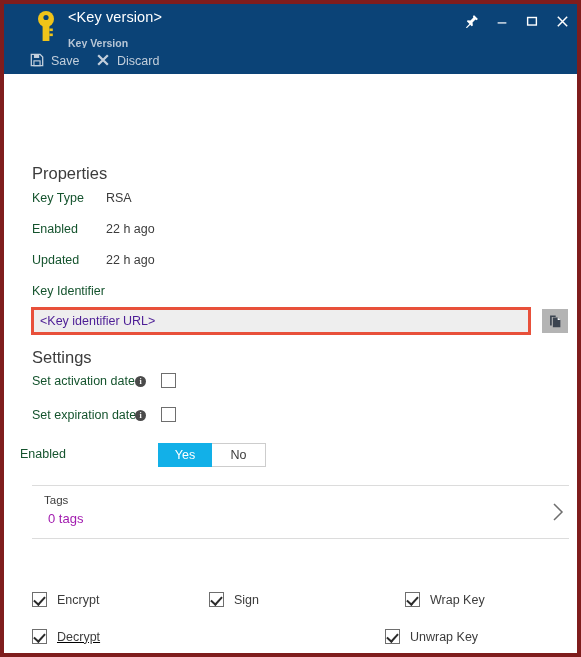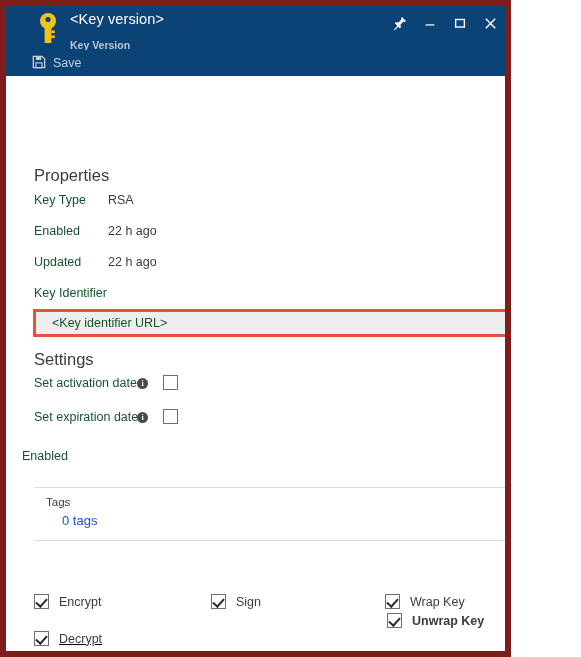--- a/index.html
+++ b/index.html
@@ -6,24 +6,24 @@
     margin: 0;
     padding: 0;
     background: #ffffff;
   }
   body {
     font-family: "Liberation Sans", sans-serif;
     -webkit-font-smoothing: antialiased;
   }
   #window {
     position: relative;
-    width: 511px;
+    width: 581px;
     height: 657px;
     box-sizing: border-box;
-    border: 6px solid #7f1d1d;
+    border: 4px solid #7f1d1d;
     background: #ffffff;
     overflow: hidden;
   }
 
   
   .titlebar {
     position: relative;
     height: 44px;
     background: #0b4377;
     box-sizing: border-box;
@@ -127,24 +127,24 @@
     box-sizing: border-box;
     background: #eeeeee;
   }
   .kid-input {
     width: 100%;
     height: 100%;
     border: 0;
     outline: none;
     background: #eeeeee;
     box-sizing: border-box;
-    padding-left: 16px;
+    padding-left: 6px;
     font-family: "Liberation Sans", sans-serif;
     font-size: 12.5px;
-    color: #14532d;
+    color: #4c1d95;
   }
   .copy-btn {
     position: absolute;
     left: 538px;
     top: 235px;
     width: 26px;
     height: 24px;
     background: #b4b4b4;
     display: flex;
     align-items: center;
@@ -238,24 +238,24 @@
   }
   .tags-label {
     position: absolute;
     left: 12px;
     top: 8px;
     font-size: 11.5px;
     color: #3c3c3c;
   }
   .tags-value {
     position: absolute;
-    left: 28px;
+    left: 16px;
     top: 25px;
     font-size: 13px;
-    color: #1d4ed8;
+    color: #a21caf;
   }
   .chev {
     position: absolute;
     right: 4px;
     top: 16px;
     width: 14px;
     height: 20px;
   }
 
   
@@ -322,20 +322,28 @@
     <div class="cmd-item cmd-save">
       <span>
         <svg width="14" height="14" viewBox="0 0 16 16">
           <path d="M1.5 1.5 H11.5 L14.5 4.5 V14.5 H1.5 Z" fill="none" stroke="#c3cfdc" stroke-width="1.5"></path>
           <rect x="4.5" y="1.5" width="6" height="4.2" fill="#c3cfdc"></rect>
           <rect x="4.5" y="9" width="7" height="5.5" fill="none" stroke="#c3cfdc" stroke-width="1.3"></rect>
         </svg>
       </span>
       <span>Save</span>
     </div>
+    <div class="cmd-item cmd-discard">
+      <span>
+        <svg width="14" height="14" viewBox="0 0 16 16">
+          <path d="M2.5 2.5 L13.5 13.5 M13.5 2.5 L2.5 13.5" stroke="#c3cfdc" stroke-width="2.6" fill="none"></path>
+        </svg>
+      </span>
+      <span>Discard</span>
+    </div>
   </div>
 
   <div class="content">
 
     <div class="section-title" style="top:90px;">Properties</div>
 
     <div class="lbl" style="left:28px; top:117px;">Key Type</div>
     <div class="val" style="left:102px; top:117px;">RSA</div>
 
     <div class="lbl" style="left:28px; top:148px;">Enabled</div>
@@ -361,20 +369,24 @@
 
     <div class="lbl" style="left:28px; top:300px;">Set activation date.</div>
     <div class="info-i" style="left:131px; top:302px;">i</div>
     <div class="cbox" style="left:157px; top:299px;"></div>
 
     <div class="lbl" style="left:28px; top:334px;">Set expiration date.</div>
     <div class="info-i" style="left:131px; top:336px;">i</div>
     <div class="cbox" style="left:157px; top:333px;"></div>
 
     <div class="lbl" style="left:16px; top:373px;">Enabled</div>
+    <div class="toggle">
+      <div class="toggle-opt on">Yes</div>
+      <div class="toggle-opt off">No</div>
+    </div>
 
     <div class="rule" style="top:411px;"></div>
     <div class="tags-row">
       <div class="tags-label">Tags</div>
       <div class="tags-value">0 tags</div>
       <span class="chev">
         <svg width="14" height="20" viewBox="0 0 14 20">
           <path d="M3 2 L11 10 L3 18" fill="none" stroke="#6e6e6e" stroke-width="1.5"></path>
         </svg>
       </span>
@@ -383,32 +395,32 @@
 
 
     <div class="op" style="left:28px; top:518px;">
       <span class="cbox checked" style="position:relative;"></span>
       <span class="op-label">Encrypt</span>
     </div>
     <div class="op" style="left:205px; top:518px;">
       <span class="cbox checked" style="position:relative;"></span>
       <span class="op-label">Sign</span>
     </div>
-    <div class="op" style="left:359px; top:518px;padding-left:20px;">
+    <div class="op" style="left:381px; top:518px;padding-left:20px;">
       <span class="cbox checked" style="position:relative;"></span>
       <span class="op-label">Wrap Key</span>
     </div>
 
     <div class="op" style="left:28px; top:555px;text-decoration:underline;">
       <span class="cbox checked" style="position:relative;"></span>
       <span class="op-label">Decrypt</span>
     </div>
     <div class="op" style="left:205px; top:586px;">
       <span class="cbox checked" style="position:relative;"></span>
       <span class="op-label">Verify</span>
     </div>
-    <div class="op" style="left:381px; top:537px;font-weight:bold;">
+    <div class="op" style="left:381px; top:555px;">
       <span class="cbox checked" style="position:relative;"></span>
       <span class="op-label">Unwrap Key</span>
     </div>
 
   </div>
 </div>
 
 </body></html>

